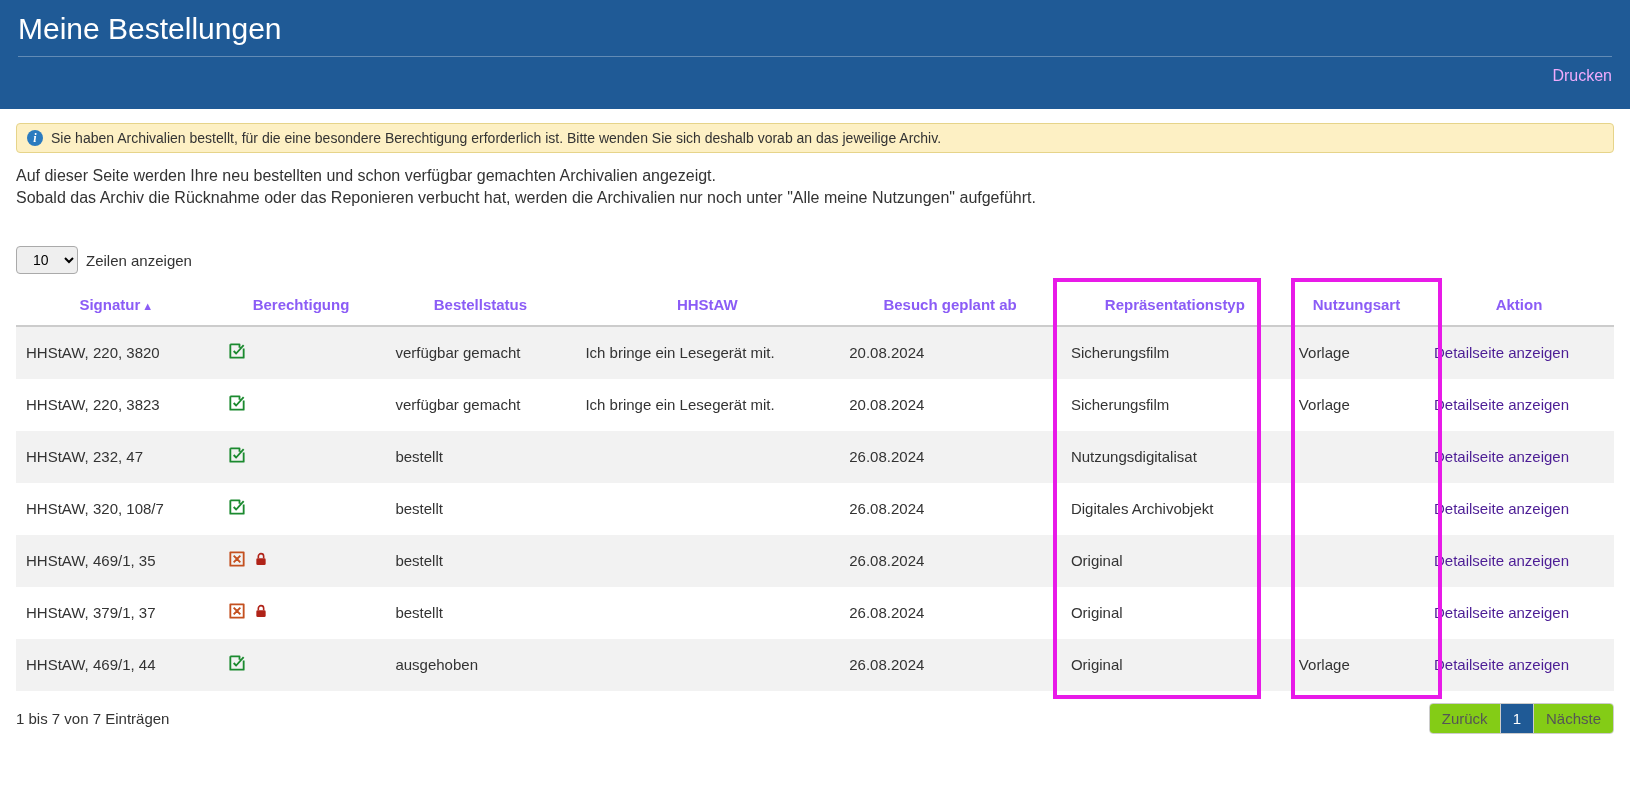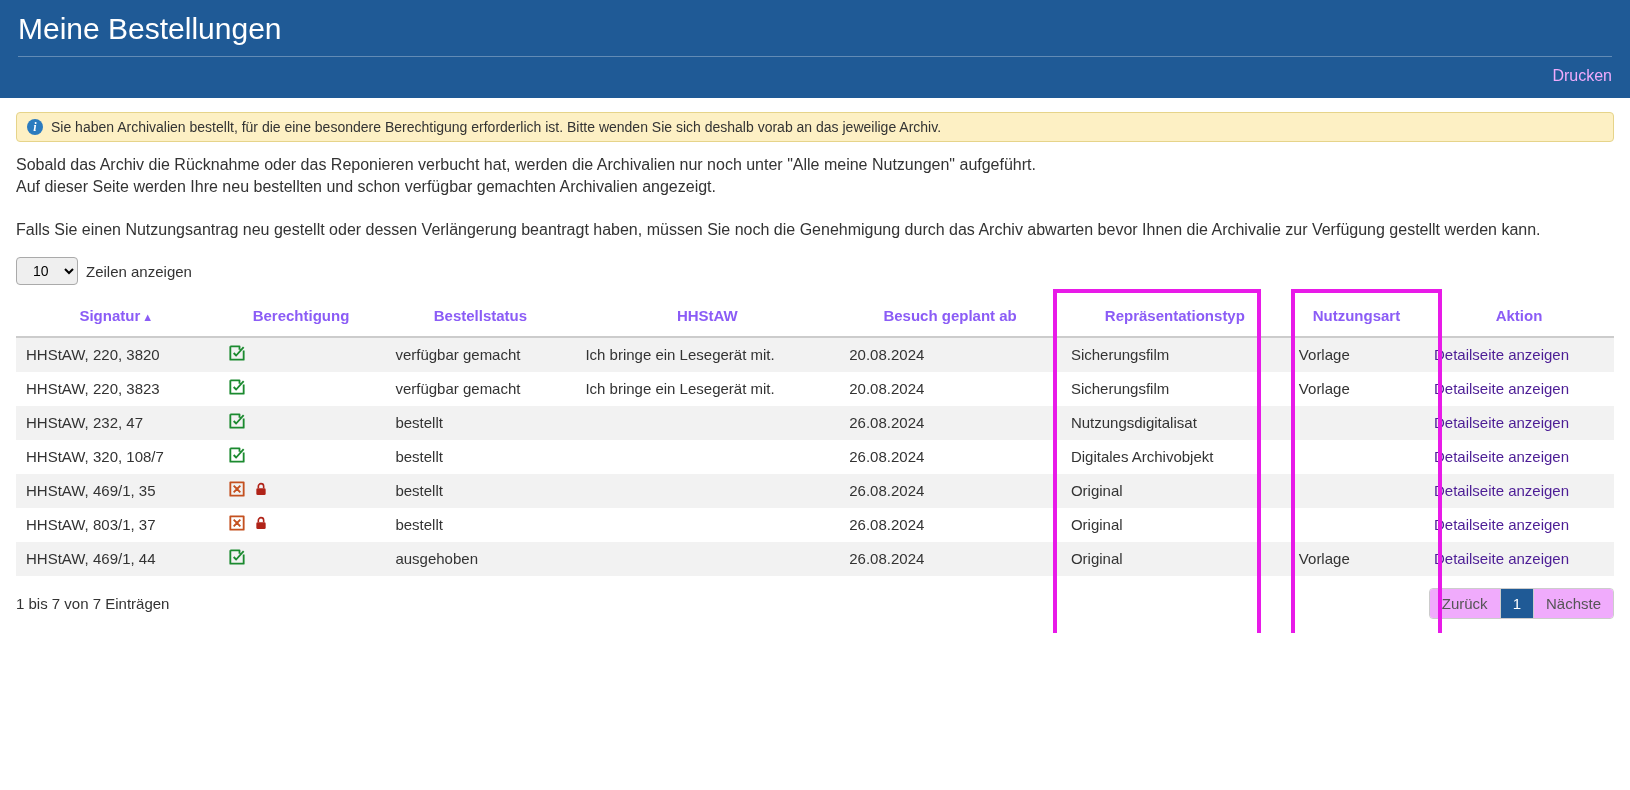--- a/index.html
+++ b/index.html
@@ -6,21 +6,21 @@
   body {
     margin: 0;
     font-family: "Segoe UI", Arial, sans-serif;
     font-size: 15px;
     color: #333;
     background: #fff;
   }
   .header {
     background: #1f5a96;
     color: #fff;
-    padding: 8px 18px 3px 18px;
+    padding: 8px 18px 14px 18px;
   }
   .header h1 {
     font-weight: 300;
     font-size: 30px;
     margin: 0 0 10px 0;
     padding-top: 4px;
   }
   .header-divider {
     border-top: 1px solid rgba(255,255,255,0.3);
     height: 1px;
@@ -94,21 +94,21 @@
     border-bottom: 2px solid #ccc;
     color: #8b5cf6;
     font-size: 15px;
     vertical-align: middle;
   }
   table.data th .sort-icon {
     font-size: 11px;
     margin-left: 2px;
   }
   table.data td {
-    padding: 5px 10px;
+    padding: 14px 10px;
     font-size: 15px;
     color: #333;
     border-bottom: 1px solid #eee0;
   }
   table.data tbody tr:nth-child(odd) td { background: #f2f2f2; }
   table.data tbody tr:nth-child(even) td { background: #ffffff; }
   .col-sig   { width: 190px; }
   .col-perm  { width: 160px; }
   .col-stat  { width: 180px; }
   .col-note  { width: 250px; }
@@ -134,21 +134,21 @@
     gap: 32px;
   }
   .pager {
     display: inline-flex;
     border: 1px solid #ccc;
     border-radius: 4px;
     overflow: hidden;
   }
   .pager button {
     border: none;
-    background: #f0abfc;
+    background: #84cc16;
     padding: 6px 12px;
     font-size: 15px;
     color: #555;
     cursor: pointer;
   }
   .pager button + button { border-left: 1px solid #ccc; }
   .pager button.active {
     background: #1f5a96;
     color: #fff;
   }
@@ -172,24 +172,23 @@
 </div>
 
 <div class="content">
 
   <div class="alert">
     <span class="alert-icon">i</span>
     <span>Sie haben Archivalien bestellt, für die eine besondere Berechtigung erforderlich ist. Bitte wenden Sie sich deshalb vorab an das jeweilige Archiv.</span>
   </div>
 
   <div class="intro">
+    <p>Auf dieser Seite werden Ihre neu bestellten und schon verfügbar gemachten Archivalien angezeigt.</p>
     <p>Sobald das Archiv die Rücknahme oder das Reponieren verbucht hat, werden die Archivalien nur noch unter "Alle meine Nutzungen" aufgeführt.</p>
-    <p>Auf dieser Seite werden Ihre neu bestellten und schon verfügbar gemachten Archivalien angezeigt.</p>
     <br>
-    <p>Falls Sie einen Nutzungsantrag neu gestellt oder dessen Verlängerung beantragt haben, müssen Sie noch die Genehmigung durch das Archiv abwarten bevor Ihnen die Archivalie zur Verfügung gestellt werden kann.</p>
   </div>
 
   <div class="rows-control">
     <select>
       <option>10</option>
     </select>
     <span>Zeilen anzeigen</span>
   </div>
 
   <div class="table-wrap">
@@ -286,21 +285,21 @@
                 </svg>
               </span></td>
             <td>bestellt</td>
             <td></td>
             <td>26.08.2024</td>
             <td>Original</td>
             <td></td>
             <td><a class="action-link">Detailseite anzeigen</a></td>
           </tr>
           <tr>
-            <td>HHStAW, 803/1, 37</td>
+            <td>HHStAW, 379/1, 37</td>
             <td><span class="perm-icons">
                 <svg width="20" height="20">
                   <use href="#icon-request"></use>
                 </svg>
                 <svg width="16" height="20">
                   <use href="#icon-lock"></use>
                 </svg>
               </span></td>
             <td>bestellt</td>
             <td></td>

